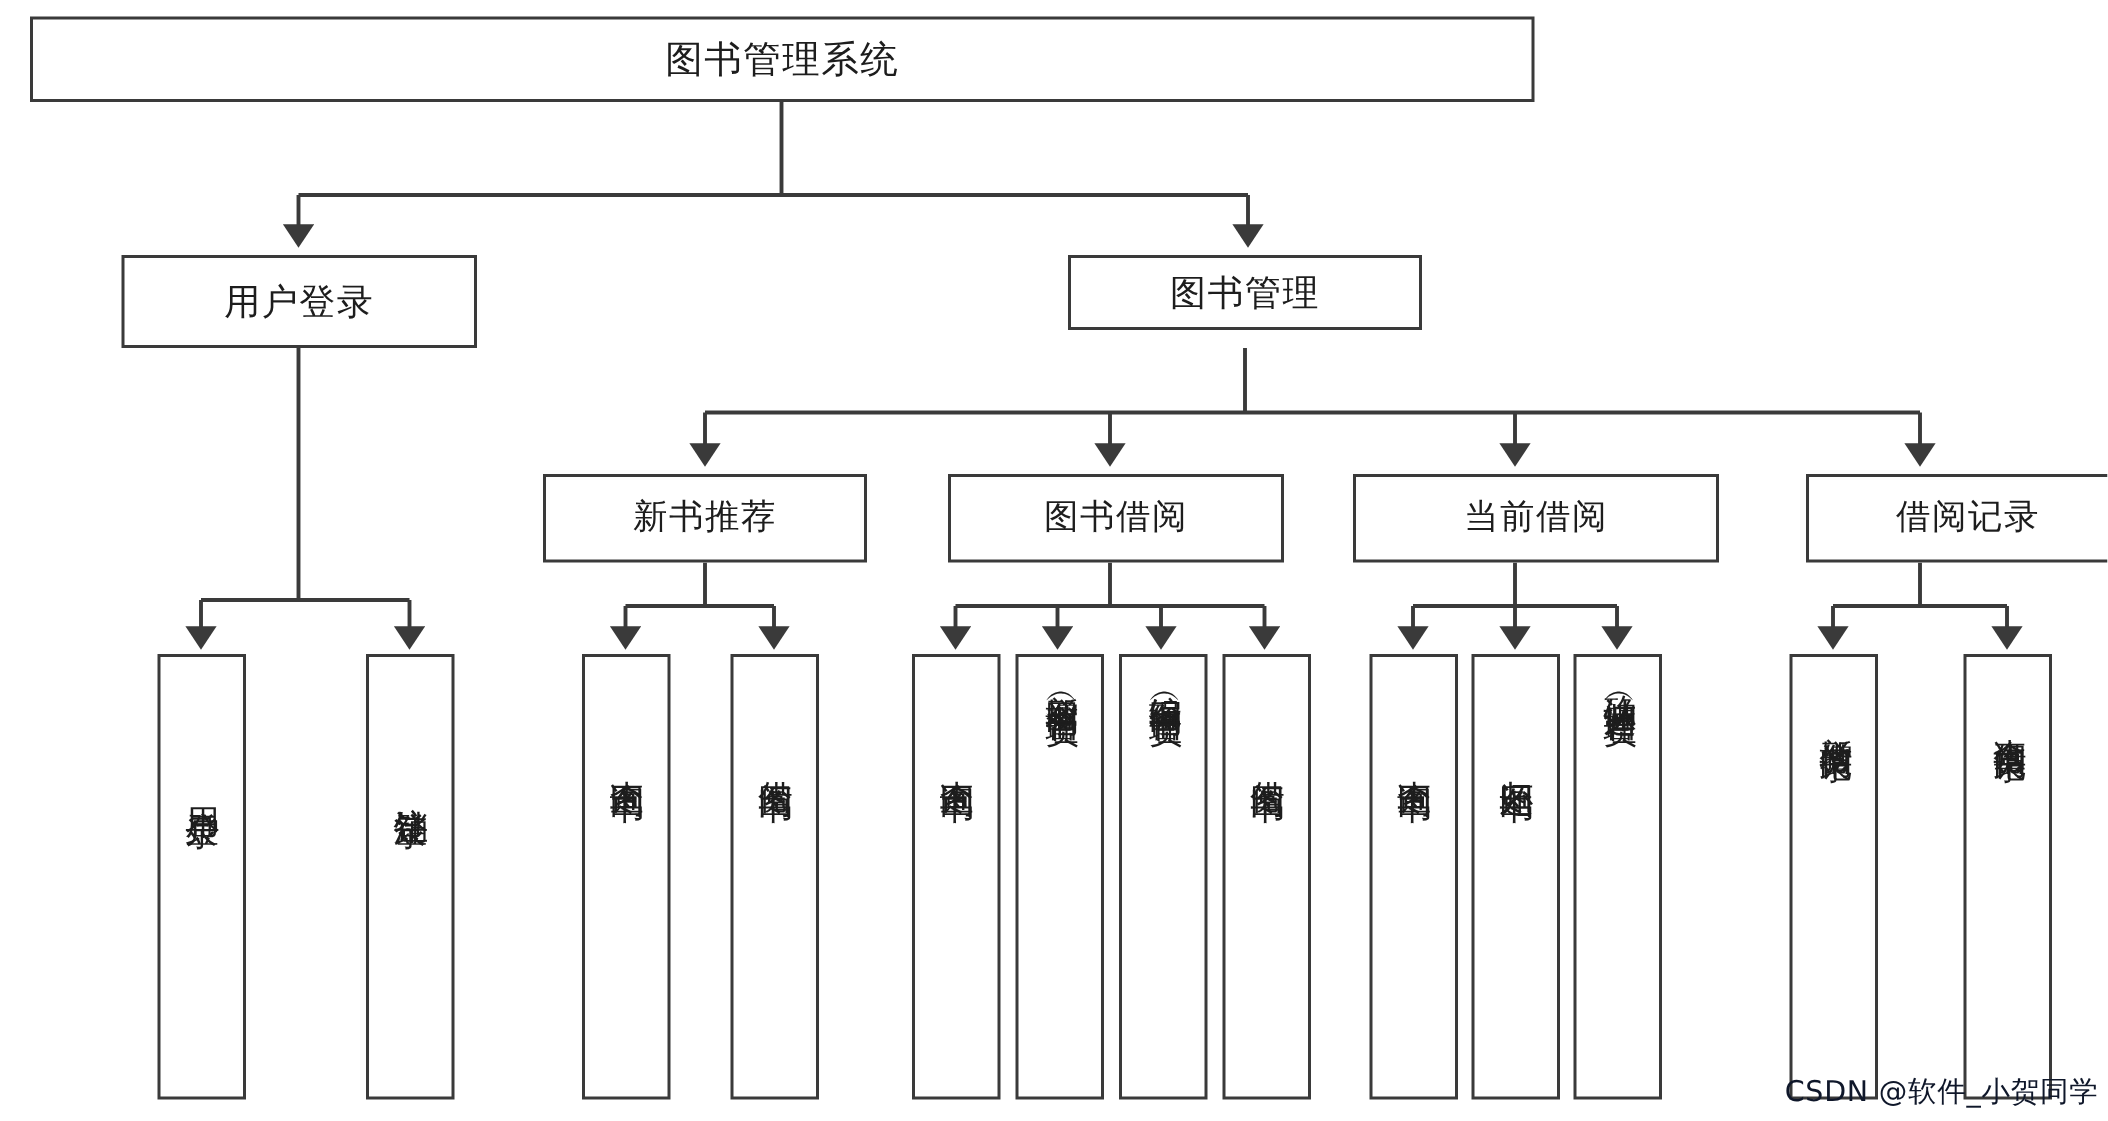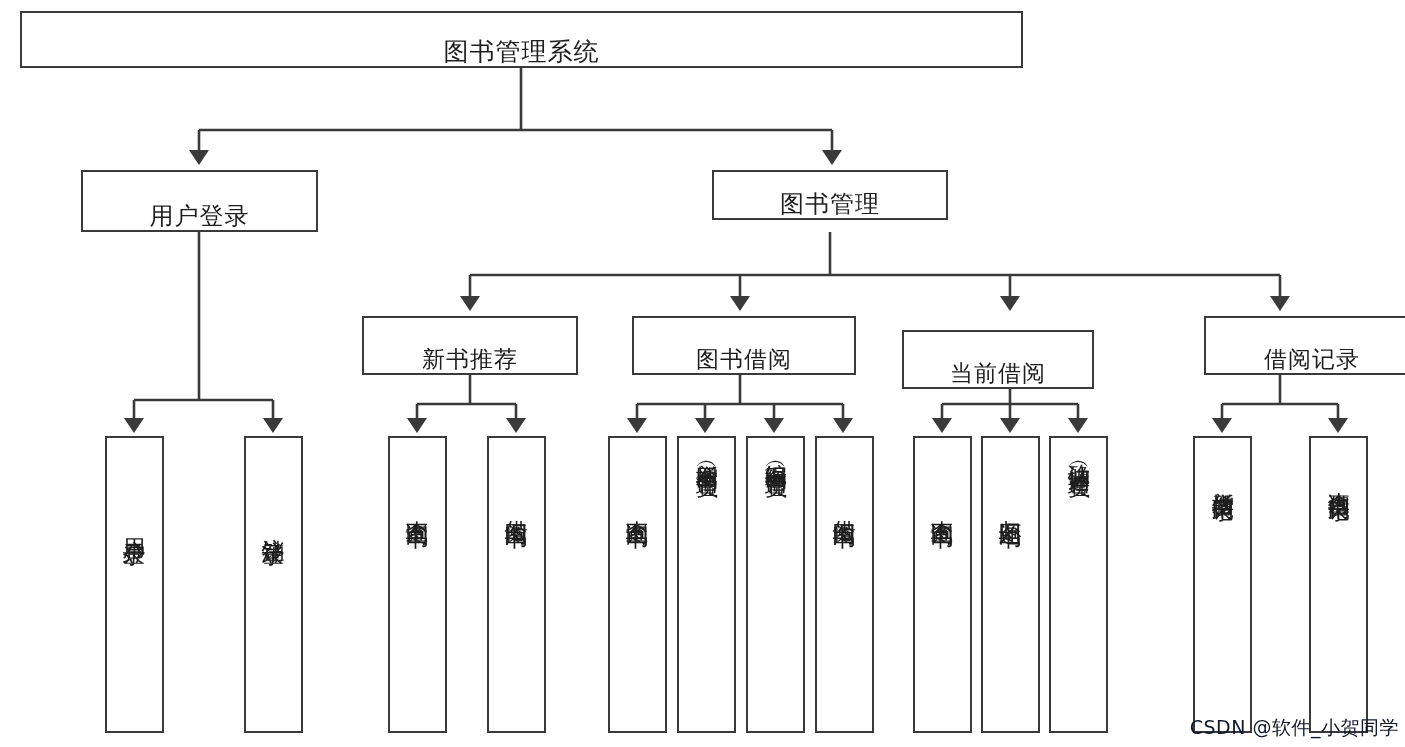--- a/index.html
+++ b/index.html
@@ -25,21 +25,21 @@
     width: 1405px;
     height: 747px;
     pointer-events: none;
   }
   .node {
     position: absolute;
     box-sizing: border-box;
     border: 2.5px solid #3a3a3a;
     background: #ffffff;
     display: flex;
-    align-items: flex-end;
+    align-items: center;
     justify-content: center;
     color: #1d1d1d;
     z-index: 2;
   }
   .node .label {
     display: block;
     text-align: center;
     line-height: 1.18;
     letter-spacing: 1px;
     white-space: nowrap;
@@ -141,21 +141,21 @@
   <div class="node lvl2" style="left:712px; top:170px; width:236px; height:50px;">
     <span class="label">图书管理</span>
   </div>
 
   <div class="node lvl3" style="left:362px; top:316px; width:216px; height:59px;">
     <span class="label">新书推荐</span>
   </div>
   <div class="node lvl3" style="left:632px; top:316px; width:224px; height:59px;">
     <span class="label">图书借阅</span>
   </div>
-  <div class="node lvl3" style="left:902px; top:316px; width:192px; height:59px;margin-top:14px;">
+  <div class="node lvl3" style="left:902px; top:316px; width:244px; height:59px;">
     <span class="label">当前借阅</span>
   </div>
   <div class="node lvl3" style="left:1172px; top:316px; width:216px; height:59px;margin-left:32px;">
     <span class="label">借阅记录</span>
   </div>
 
   <div class="node leaf" style="left:105px; top:436px; width:59px; height:297px; padding-top:82px;">
     <span class="label">用户登录</span>
   </div>
   <div class="node leaf" style="left:244px; top:436px; width:59px; height:297px; padding-top:82px;">

